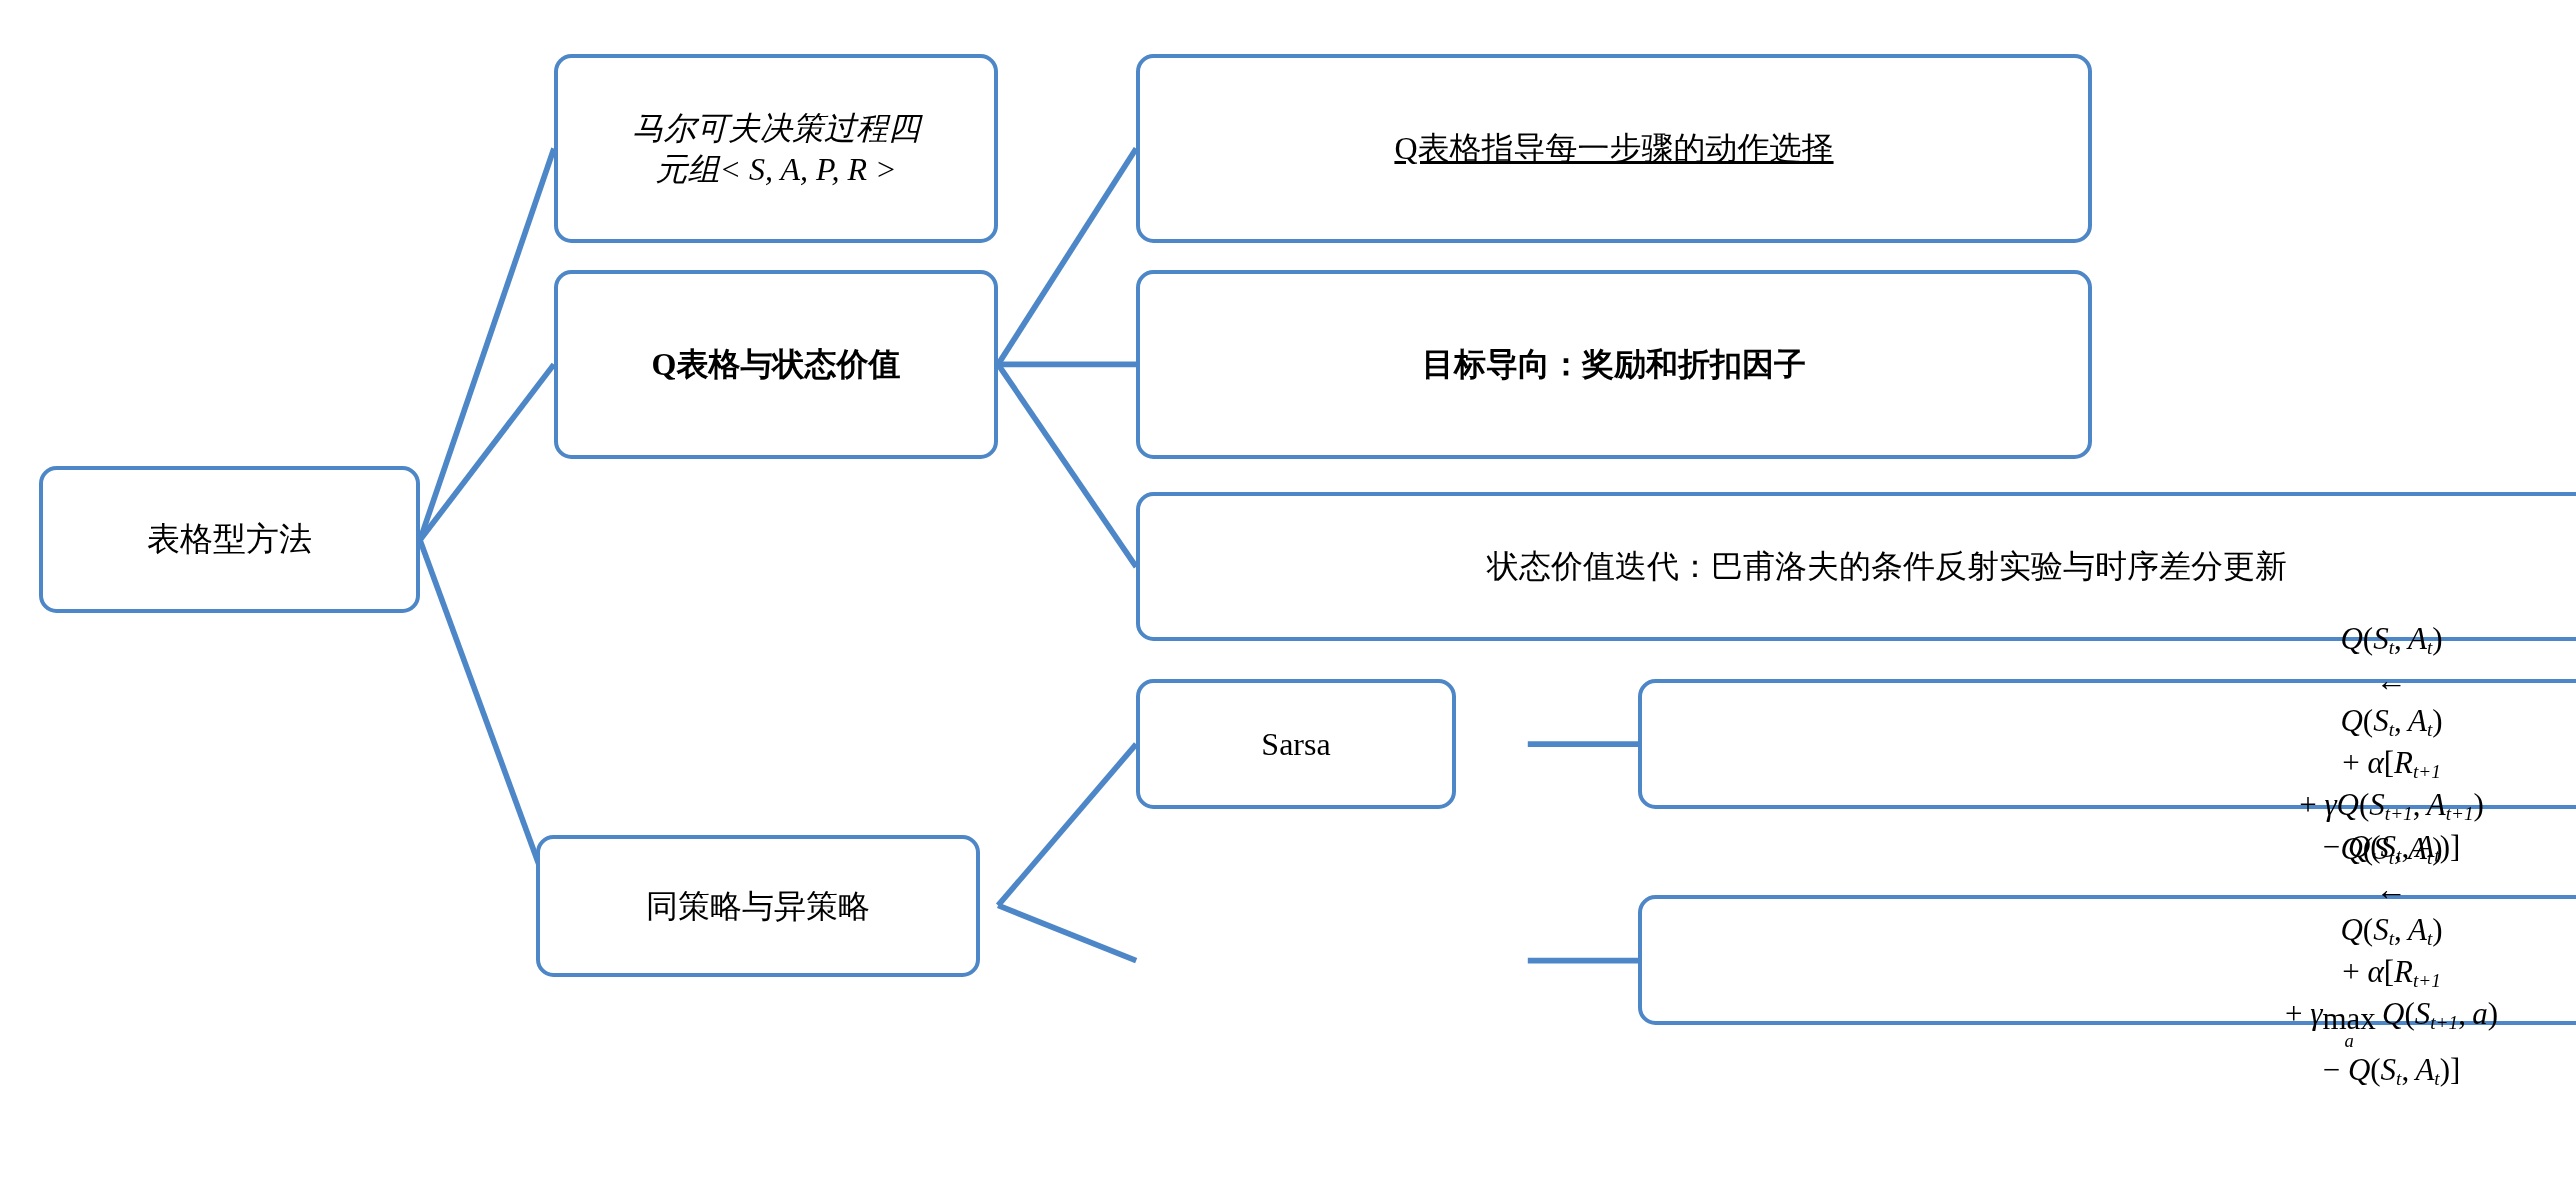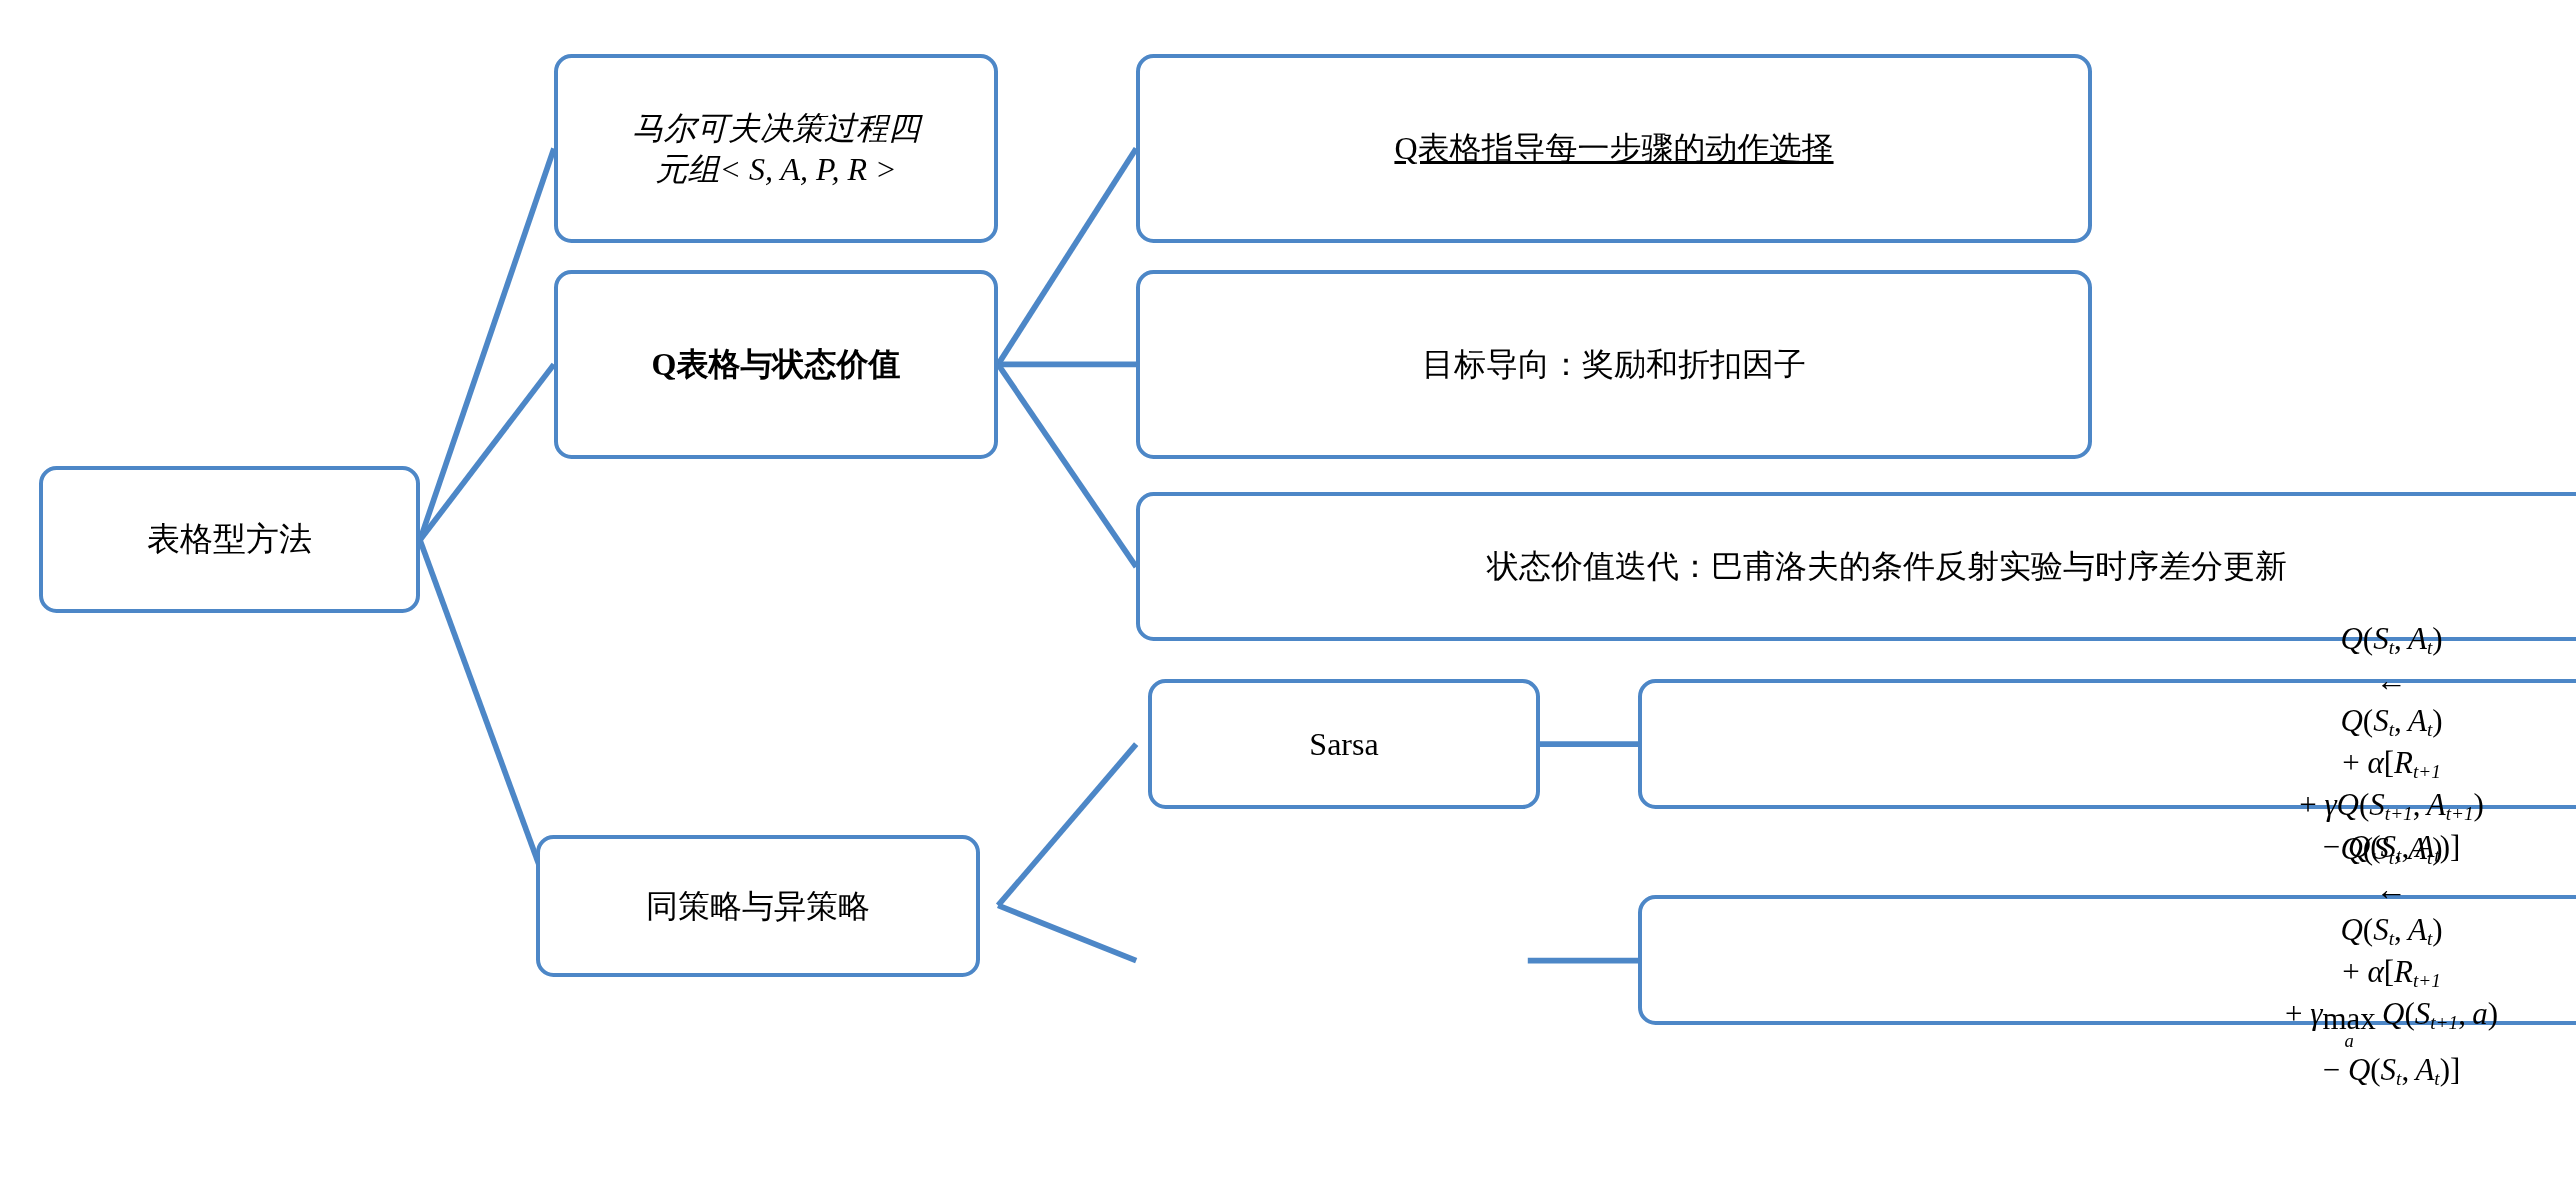--- a/index.html
+++ b/index.html
@@ -111,29 +111,29 @@
   </div>
 
   <div class="node" style="left:536px; top:835px; width:444px; height:142px;">
     <span class="label cn">同策略与异策略</span>
   </div>
 
   <div class="node" style="left:1136px; top:54px; width:956px; height:189px;text-decoration:underline;">
     <span class="label cn">Q表格指导每一步骤的动作选择</span>
   </div>
 
-  <div class="node" style="left:1136px; top:270px; width:956px; height:189px;">
+  <div class="node" style="left:1136px; top:270px; width:956px; height:189px;font-weight:bold;">
     <span class="label cn">目标导向：奖励和折扣因子</span>
   </div>
 
   <div class="node" style="left:1136px; top:492px; width:1502px; height:149px;">
     <span class="label cn">状态价值迭代：巴甫洛夫的条件反射实验与时序差分更新</span>
   </div>
 
-  <div class="node" style="left:1136px; top:679px; width:392px; height:130px;margin-left:12px;">
+  <div class="node" style="left:1136px; top:679px; width:320px; height:130px;">
     <span class="label cn">Sarsa</span>
   </div>
 
 
   <div class="node" style="left:1638px; top:679px; width:1507px; height:130px;">
     <span class="label formula" title="Q(S_t,A_t) &lt;- Q(S_t,A_t) + a[R_{t+1} + gQ(S_{t+1},A_{t+1}) - Q(S_t,A_t)]">Q<span class="up">(</span>S<sub>t</sub><span class="up">,</span> A<sub>t</sub><span class="up">)</span>
       <span class="up">←</span>
       Q<span class="up">(</span>S<sub>t</sub><span class="up">,</span> A<sub>t</sub><span class="up">)</span>
       <span class="up">+</span> α<span class="up">[</span>R<sub>t+1</sub>
       <span class="up">+</span> γQ<span class="up">(</span>S<sub>t+1</sub><span class="up">,</span> A<sub>t+1</sub><span class="up">)</span>

